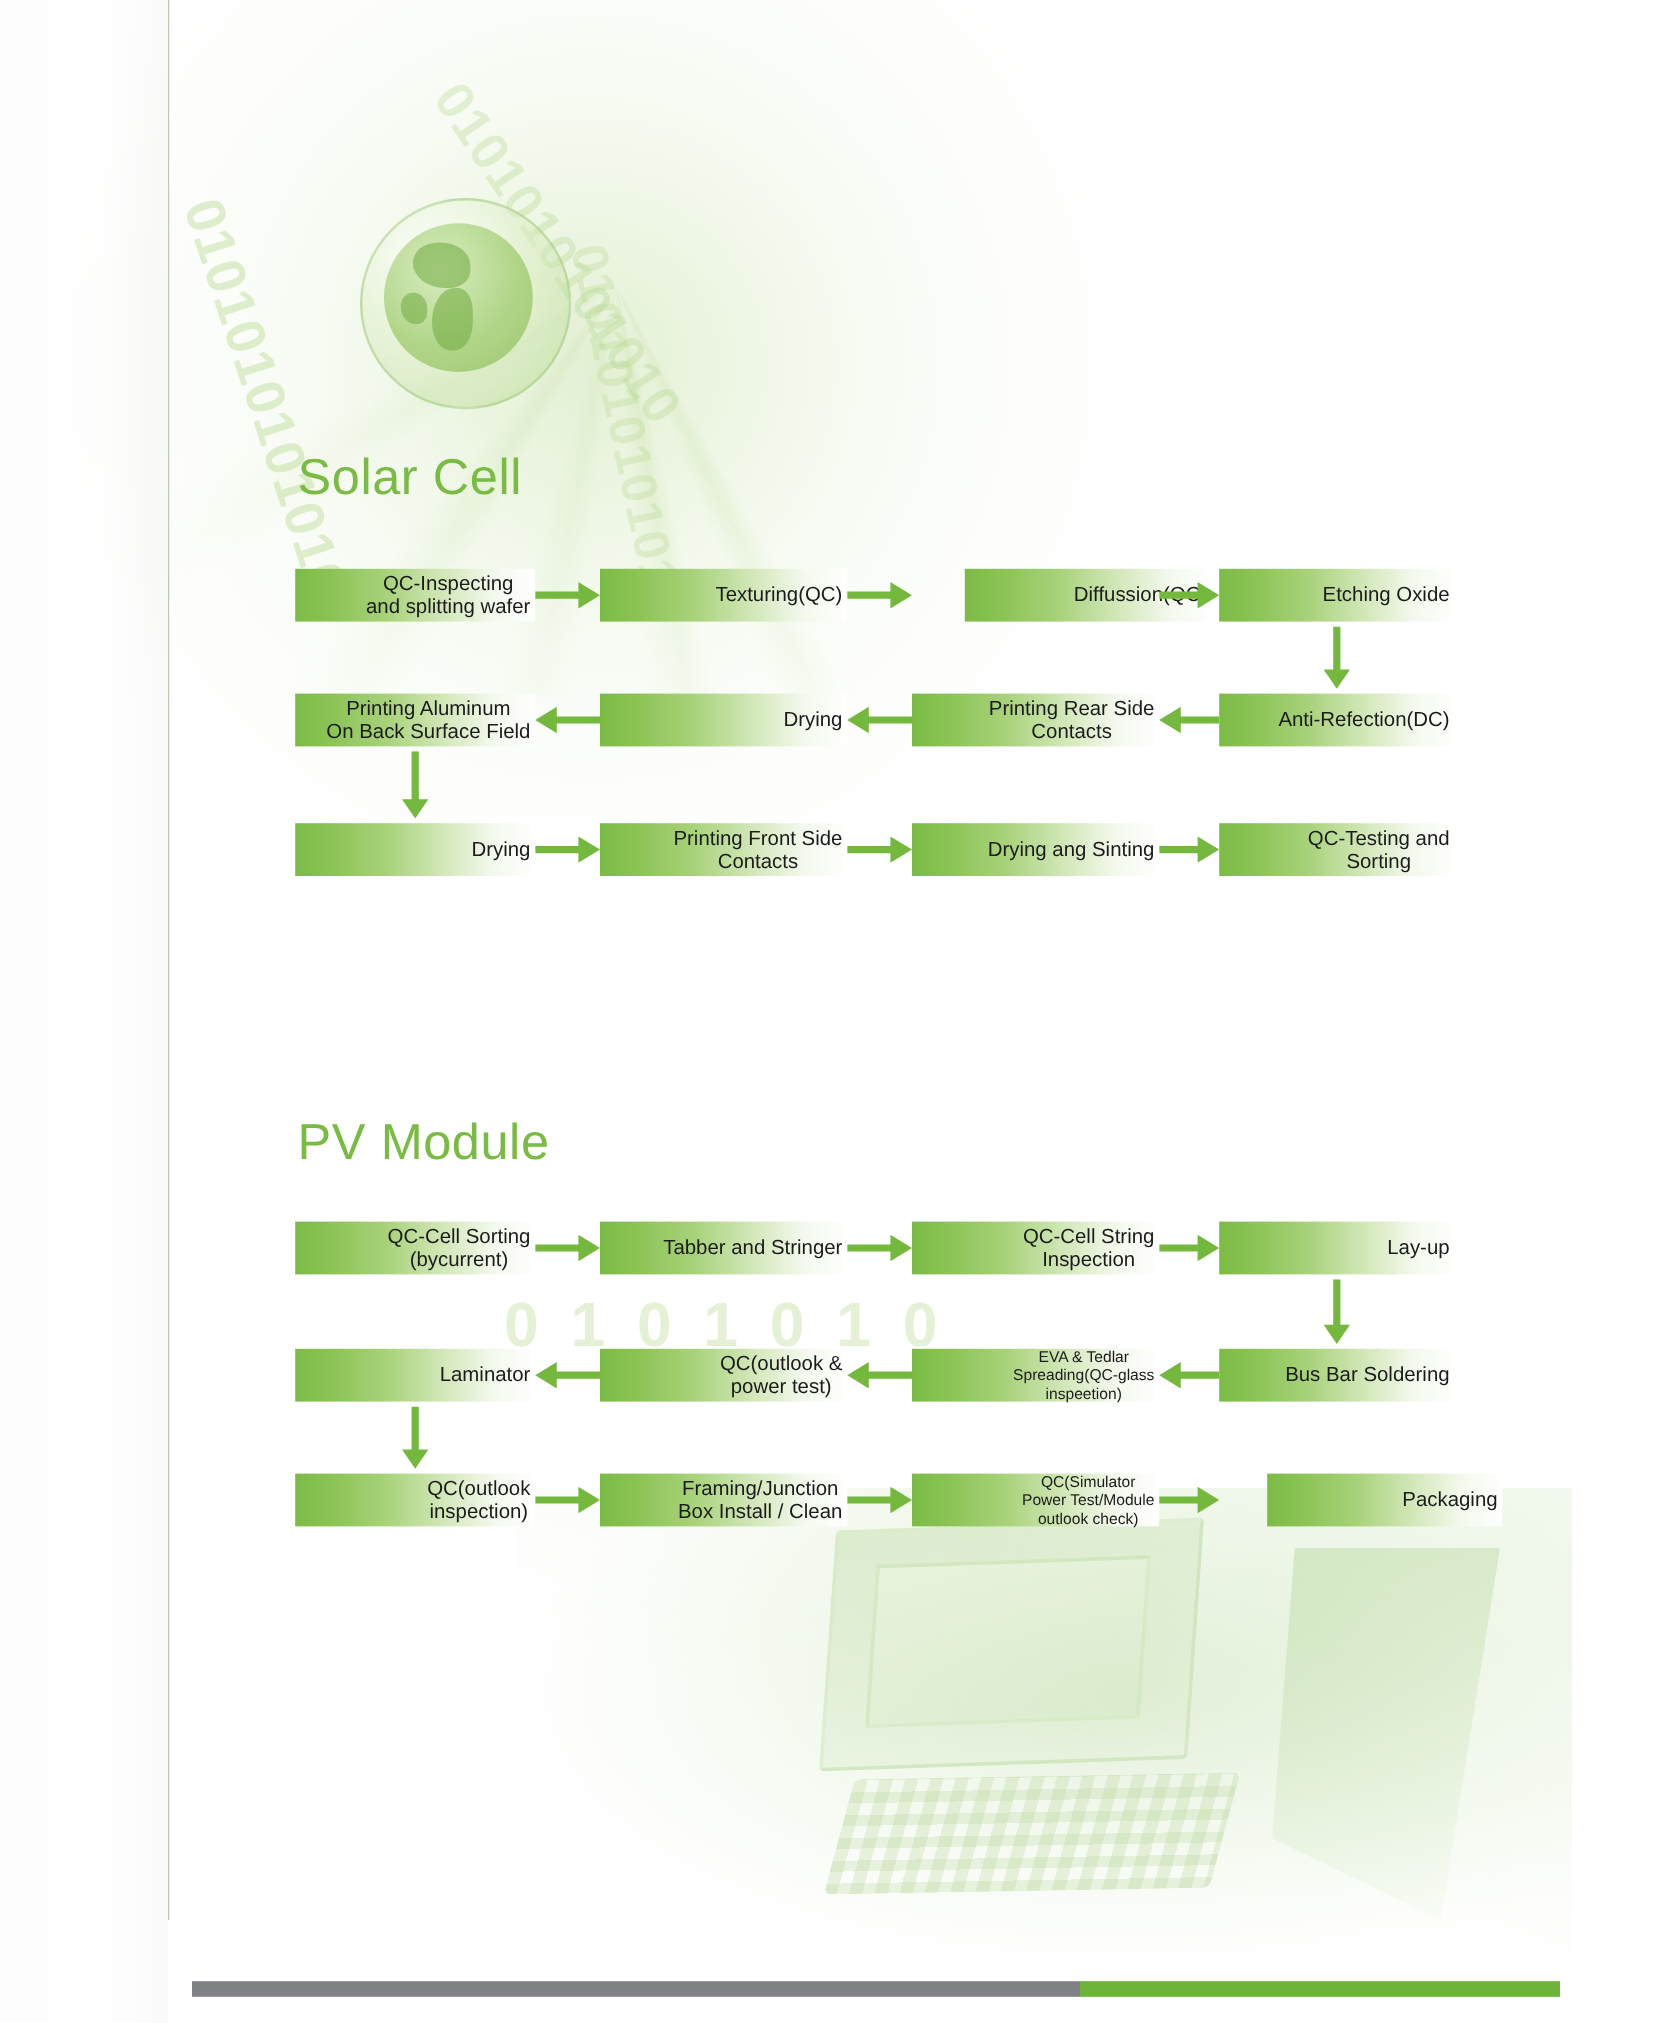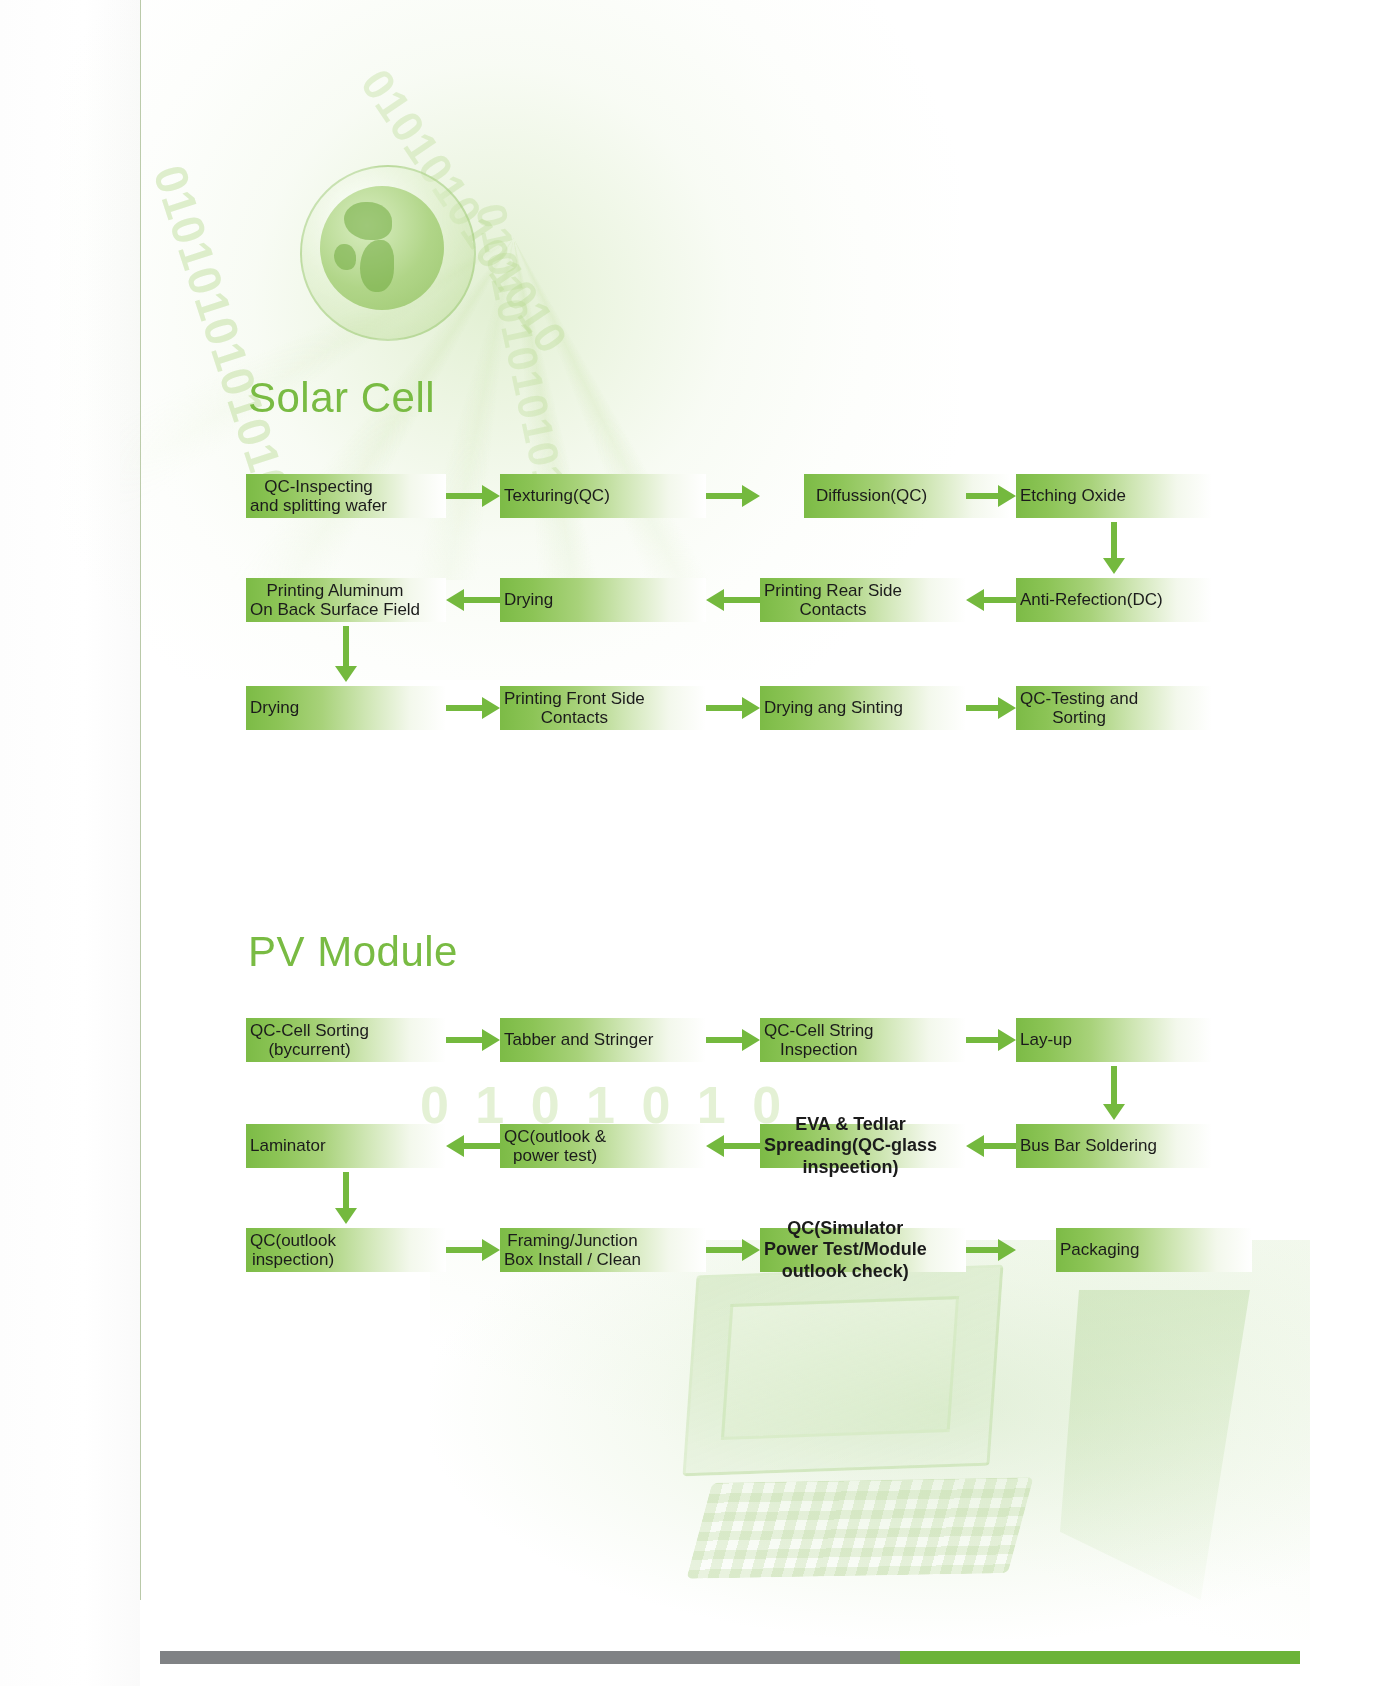--- a/index.html
+++ b/index.html
@@ -209,35 +209,35 @@
     letter-spacing: 0.5px;
     white-space: nowrap;
   }
 
   
   .flow-box {
     position: absolute;
     box-sizing: border-box;
     display: flex;
     align-items: center;
-    justify-content: flex-start;
+    justify-content: flex-end;
     text-align: center;
     color: #1b1b1b;
     font-size: 17px;
     line-height: 1.12;
     padding: 2px 4px;
     background: linear-gradient(90deg,
         #7cbb46 0%,
         #8cc456 16%,
         #a8d27a 38%,
         #cfe6b4 60%,
         #f3f8ec 82%,
         #ffffff 100%);
   }
-  .flow-box.small { font-size: 18px; line-height: 1.18; font-weight: bold; }
+  .flow-box.small { font-size: 13px; line-height: 1.18; }
 
   
   .arrow-h {
     position: absolute;
     height: 22px;
     display: block;
   }
   .arrow-v {
     position: absolute;
     width: 22px;

